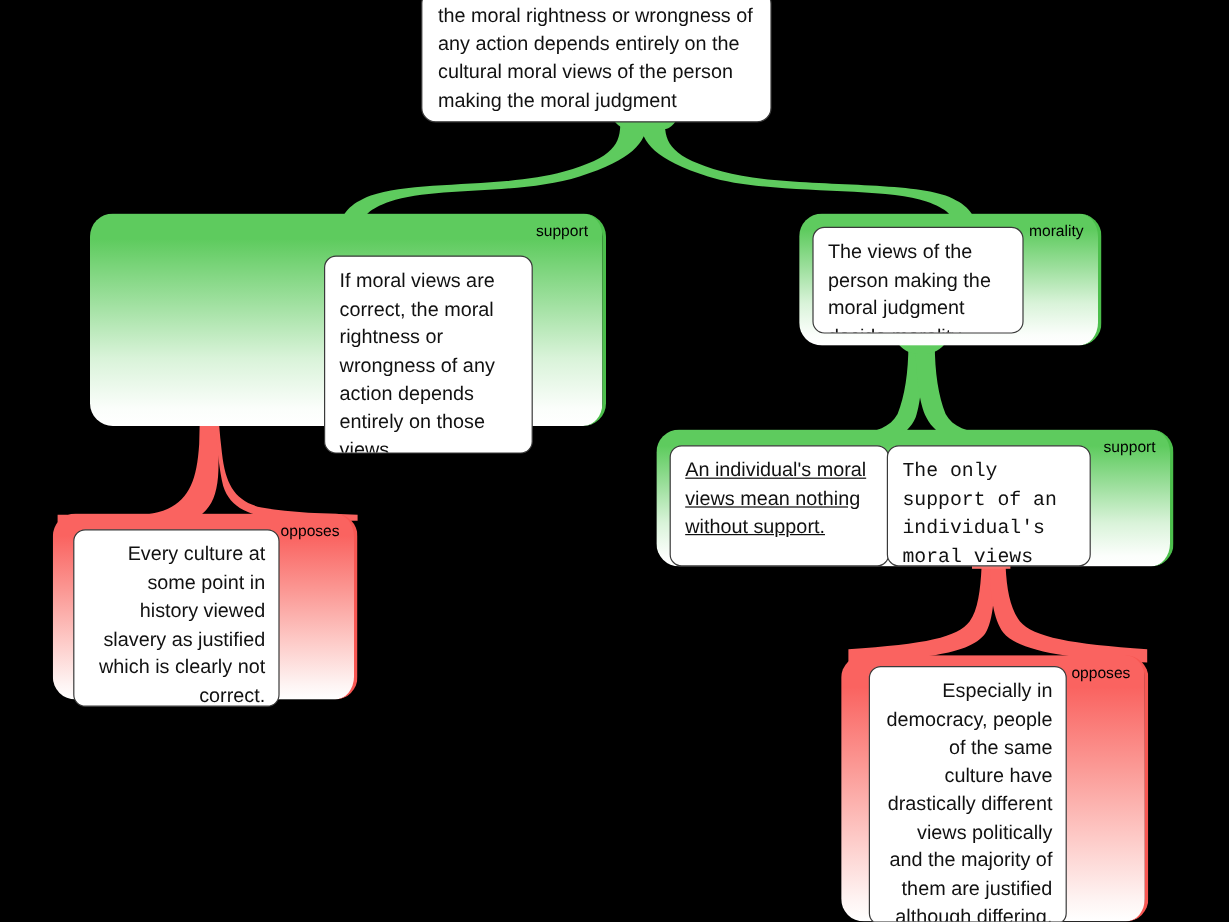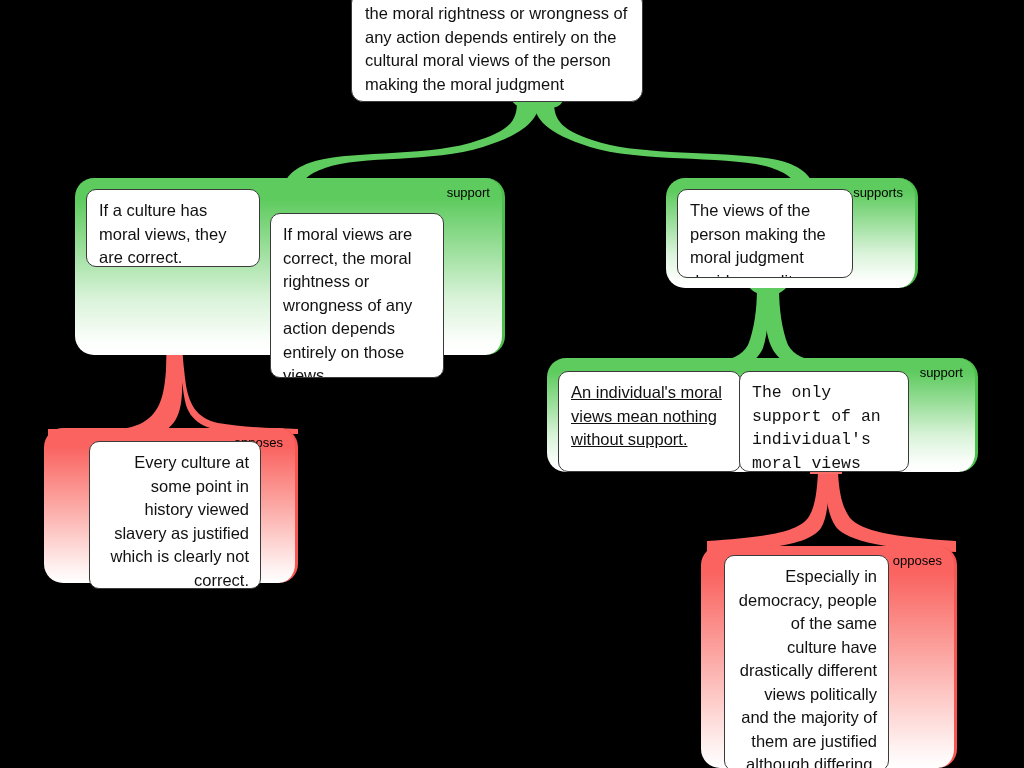--- a/index.html
+++ b/index.html
@@ -164,32 +164,31 @@
              C 893,537 861,531 850,518
              C 842,507 839,492 838,472
              Z"></path>
     <rect x="810" y="471" width="32" height="3" fill="#F9706B"></rect>
   </svg>
 
   <div class="card root" style="left:351px; top:-9px; width:292px; height:111px;">the moral rightness or wrongness of any action depends entirely on the cultural moral views of the person making the moral judgment</div>
 
   <div class="group support" style="left:75px; top:178px; width:430px; height:177px;">
     <span class="role-label">support</span>
-    <div class="card" style="left:11px; top:11px; width:174px; height:78px;">If a culture has moral views, they are correct.</div>
     <div class="card" style="left:195px; top:11px; width:174px; height:165px;margin-top:24px;">If moral views are correct, the moral rightness or wrongness of any action depends entirely on those views.</div>
   </div>
 
   <div class="group support" style="left:666px; top:178px; width:252px; height:110px;">
-    <span class="role-label">supports</span>
+    <span class="role-label">morality</span>
     <div class="card" style="left:11px; top:11px; width:176px; height:89px;">The views of the person making the moral judgment decide morality.</div>
   </div>
 
   <div class="group oppose" style="left:44px; top:428px; width:254px; height:155px;">
     <span class="role-label">opposes</span>
-    <div class="card" style="left:17px; top:13px; width:172px; height:148px;margin-left:28px;">Every culture at some point in history viewed slavery as justified which is clearly not correct.</div>
+    <div class="card" style="left:17px; top:13px; width:172px; height:148px;">Every culture at some point in history viewed slavery as justified which is clearly not correct.</div>
   </div>
 
   <div class="group support" style="left:547px; top:358px; width:431px; height:114px;">
     <span class="role-label">support</span>
     <div class="card" style="left:11px; top:13px; width:183px; height:101px;text-decoration:underline;">An individual's moral views mean nothing without support.</div>
     <div class="card" style="left:192px; top:13px; width:170px; height:101px;font-family:Liberation Mono, monospace;">The only support of an individual's moral views comes from their culture.</div>
   </div>
 
   <div class="group oppose" style="left:701px; top:546px; width:256px; height:222px;">
     <span class="role-label">opposes</span>

